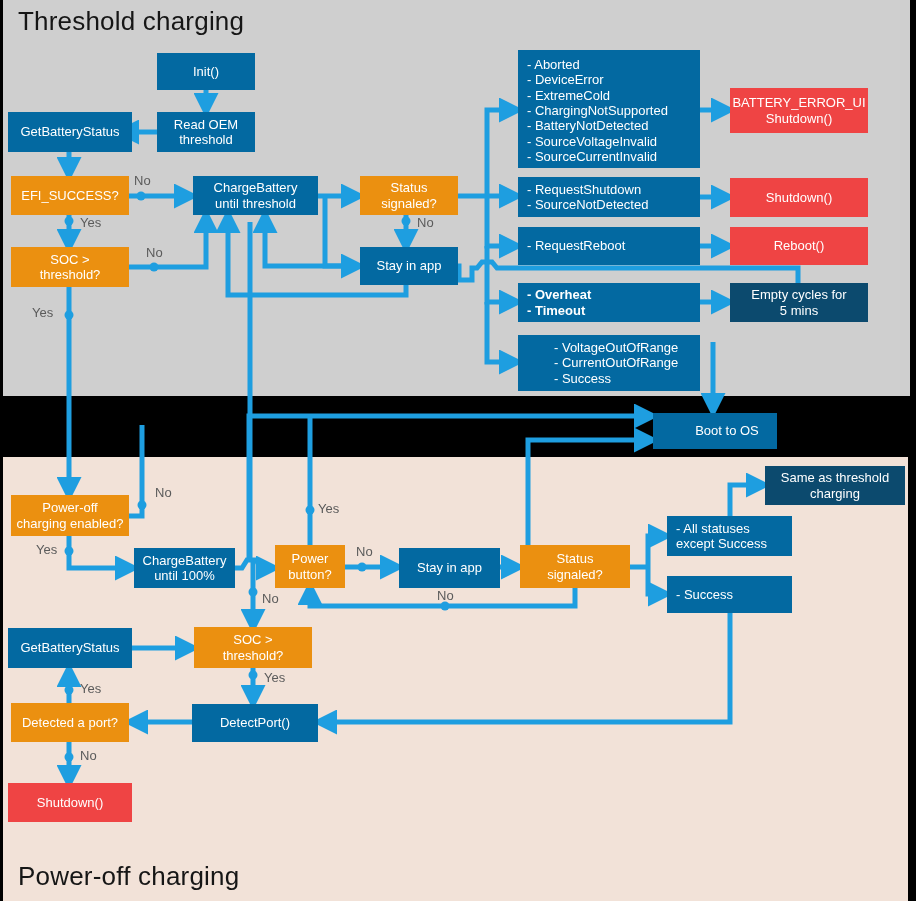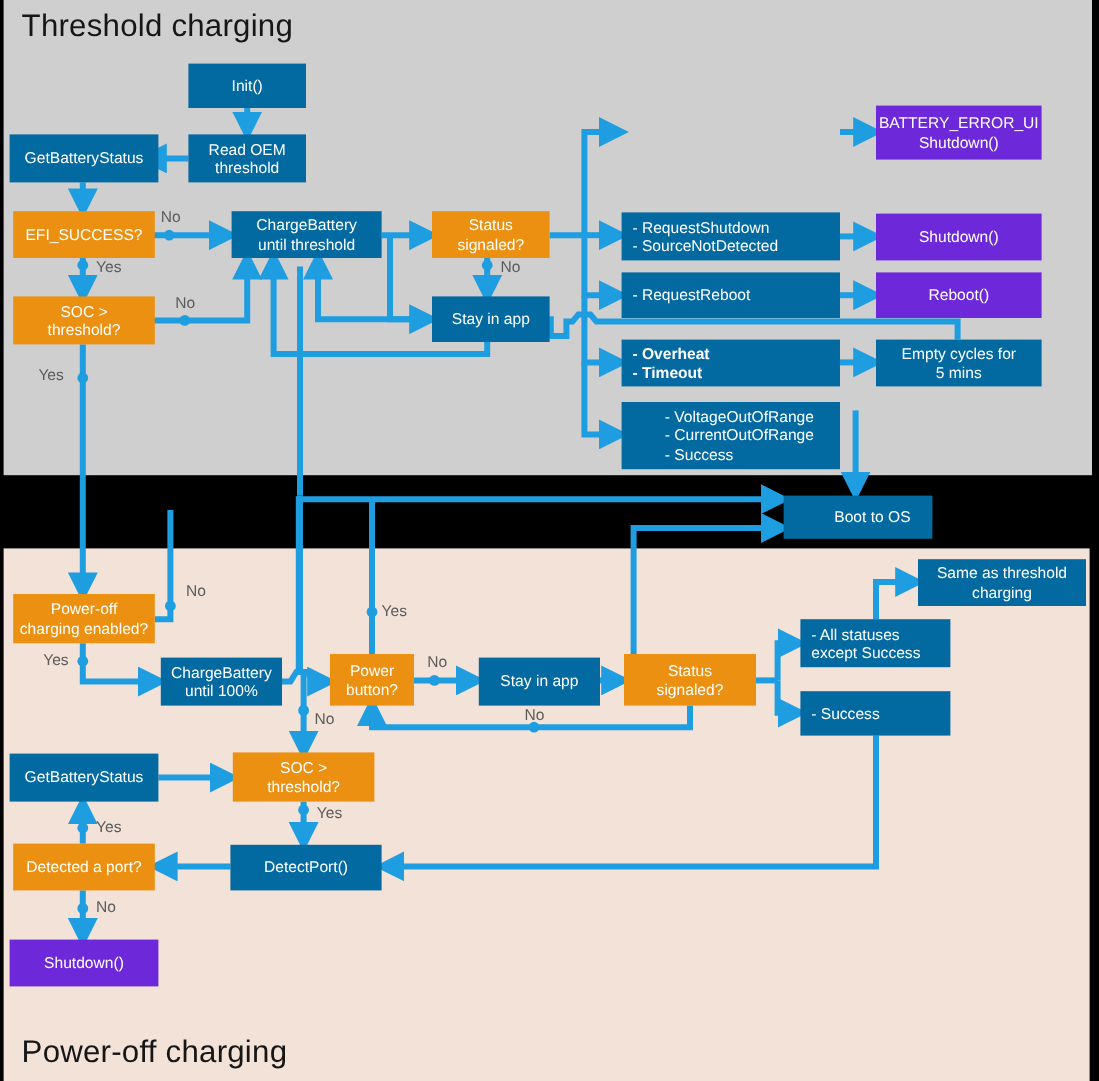--- a/index.html
+++ b/index.html
@@ -14,22 +14,22 @@
   .section-title{position:absolute;color:#161616;font-size:26px;letter-spacing:.2px;}
   #title-threshold{left:18px;top:6px;}
   #title-poweroff{left:18px;top:861px;}
 
   .node{position:absolute;box-sizing:border-box;display:flex;
         align-items:center;justify-content:center;text-align:center;
         color:#fff;font-size:13px;line-height:1.18;padding:2px 4px;}
   .node.left{justify-content:flex-start;text-align:left;padding-left:9px;}
   .blue{background:#0369a1;}
   .orange{background:#eb9010;}
-  .red{background:#6d28d9;}
-  .purple{background:#0369a1;}
+  .red{background:#ef4444;}
+  .purple{background:#0c4a6e;}
 
   svg#wires{position:absolute;left:0;top:0;width:916px;height:901px;overflow:visible;}
   .w{stroke:#1e9ee0;stroke-width:5;fill:none;}
   .wc{fill:#1e9ee0;}
   .lbl{position:absolute;color:#5b5b5b;font-size:13px;}
 </style>
 </head>
 <body>
 
 <div id="stage">
@@ -152,20 +152,27 @@
 threshold?</div>
 
   <div class="node blue" style="left:193px;top:176px;width:125px;height:39px;white-space:pre-line;">ChargeBattery
 until threshold</div>
 
   <div class="node orange" style="left:360px;top:176px;width:98px;height:39px;white-space:pre-line;">Status
 signaled?</div>
 
   <div class="node blue" style="left:360px;top:247px;width:98px;height:38px;">Stay in app</div>
 
+  <div class="node blue left" style="left:518px;top:50px;width:182px;height:118px;white-space:pre-line;align-items:flex-start;padding-top:7px;">- Aborted
+- DeviceError
+- ExtremeCold
+- ChargingNotSupported
+- BatteryNotDetected
+- SourceVoltageInvalid
+- SourceCurrentInvalid</div>
 
   <div class="node blue left" style="left:518px;top:177px;width:182px;height:40px;white-space:pre-line;">- RequestShutdown
 - SourceNotDetected</div>
 
   <div class="node blue left" style="left:518px;top:227px;width:182px;height:38px;">- RequestReboot</div>
 
   <div class="node blue left" style="left:518px;top:283px;width:182px;height:39px;white-space:pre-line;font-weight:bold;">- Overheat
 - Timeout</div>
 
   <div class="node blue left" style="left:518px;top:335px;width:182px;height:56px;white-space:pre-line;padding-left:36px;">- VoltageOutOfRange

